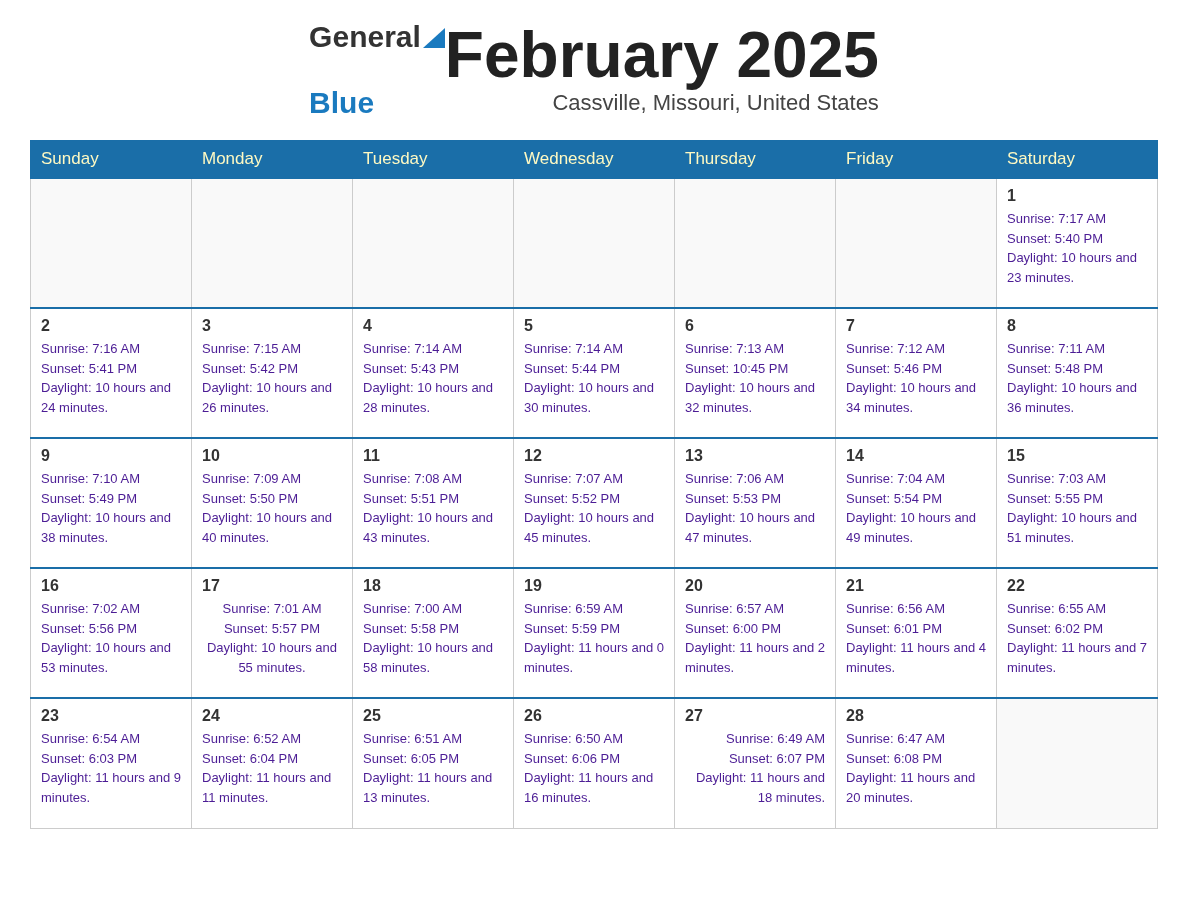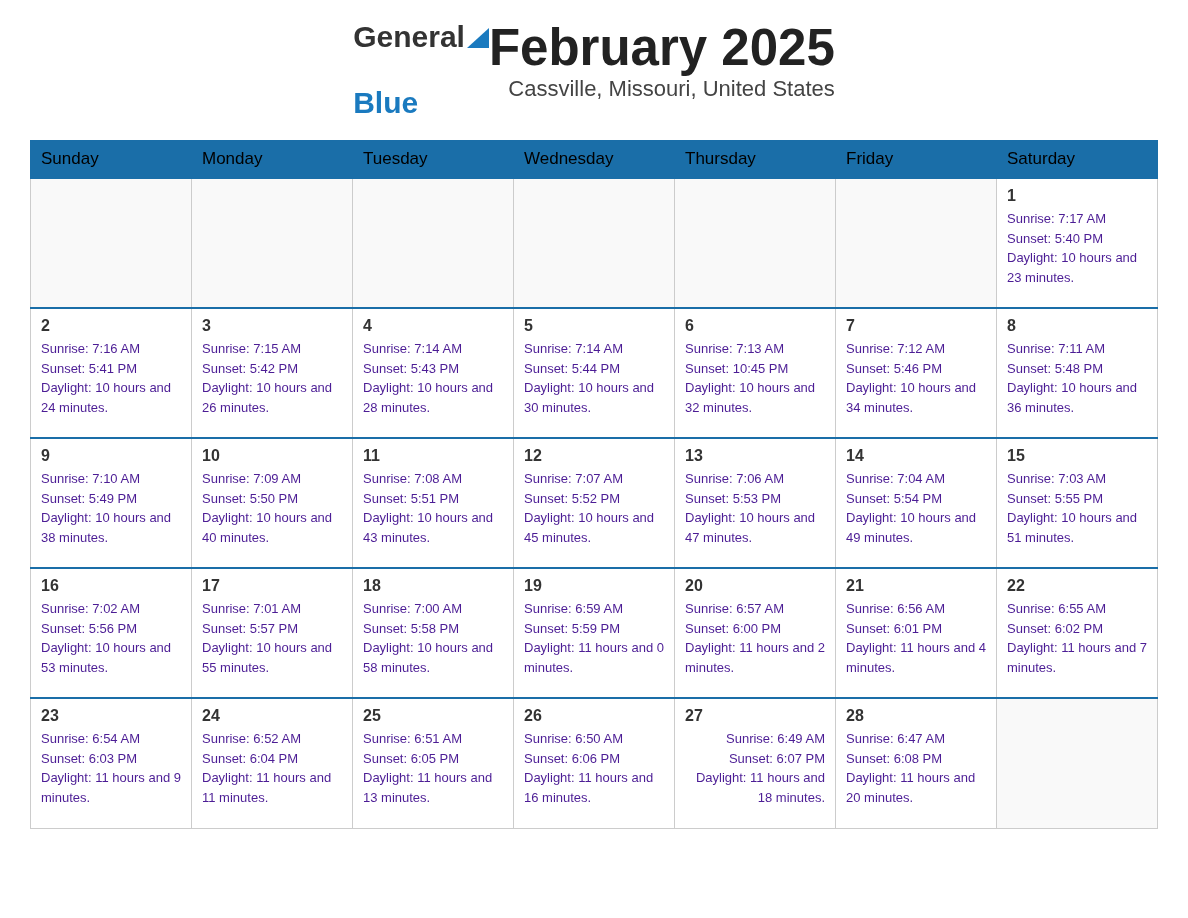--- a/index.html
+++ b/index.html
@@ -18,38 +18,38 @@
     }
     .logo {
       display: flex;
       flex-direction: column;
       align-items: flex-start;
     }
     .title-block {
       text-align: right;
     }
     .title-block h1 {
-      font-size: 51px;
+      font-size: 64px;
       font-weight: bold;
       color: #222;
       line-height: 1.1;
     }
     .title-block h2 {
       font-size: 22px;
       font-weight: normal;
       color: #444;
     }
     .calendar {
       width: 100%;
       border-collapse: collapse;
       table-layout: fixed;
     }
     .calendar thead th {
       background: #1a6ea8;
-      color: #000000;
+      color: #fef9c3;
       font-size: 17px;
       font-weight: normal;
       padding: 8px 10px;
       text-align: left;
       border: 1px solid #1a6ea8;
     }
     .calendar tbody td {
       vertical-align: top;
       padding: 8px 10px;
       border: 1px solid #ccc;
@@ -221,21 +221,21 @@
       </tr>
       <tr>
         <td>
           <span class="day-number">16</span>
           <div class="day-info" style="white-space: pre-line;">Sunrise: 7:02 AM
 Sunset: 5:56 PM
 Daylight: 10 hours and 53 minutes.</div>
         </td>
         <td>
           <span class="day-number">17</span>
-          <div class="day-info" style="white-space: pre-line;">Sunrise: 7:01 AM
+          <div class="day-info" style="white-space: pre-line; text-align: center;">Sunrise: 7:01 AM
 Sunset: 5:57 PM
 Daylight: 10 hours and 55 minutes.</div>
         </td>
         <td>
           <span class="day-number">18</span>
           <div class="day-info" style="white-space: pre-line;">Sunrise: 7:00 AM
 Sunset: 5:58 PM
 Daylight: 10 hours and 58 minutes.</div>
         </td>
         <td>

